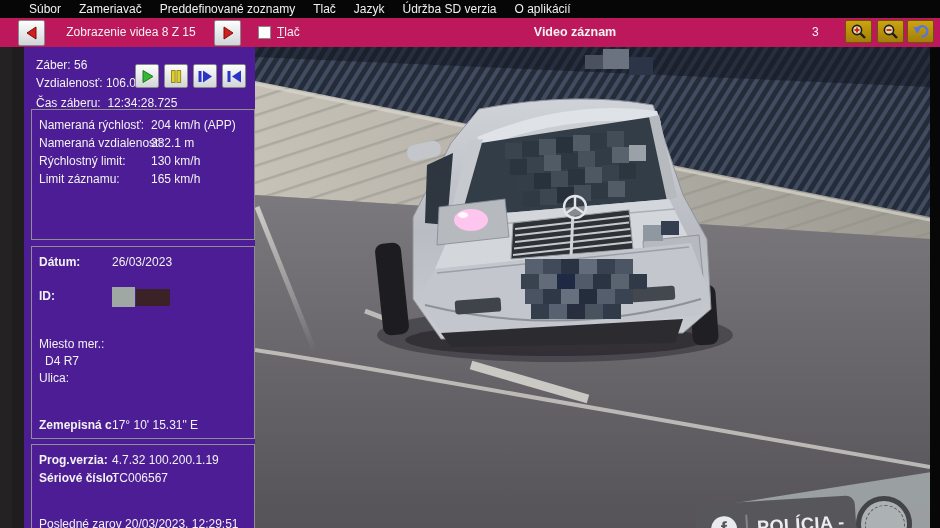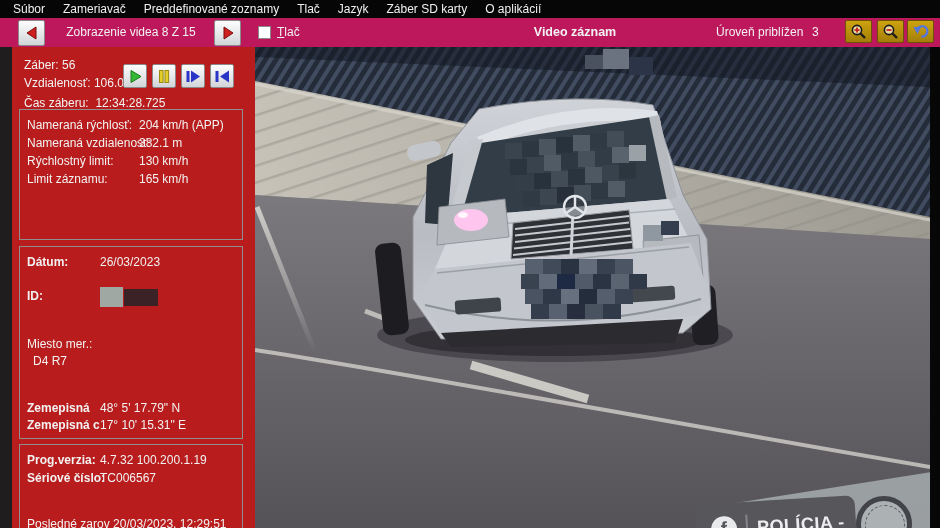--- a/index.html
+++ b/index.html
@@ -1,39 +1,39 @@
 <!DOCTYPE html>
 <html><head>
 <meta charset="utf-8">
 <style>
   html,body{margin:0;padding:0;background:#111;}
   .app{position:relative;width:940px;height:528px;overflow:hidden;background:#242222;
        font-family:"Liberation Sans",sans-serif;color:#f2f2f2;font-size:12px;}
   
   .menubar{position:absolute;left:0;top:0;width:940px;height:18px;background:#060606;
-           display:flex;align-items:center;padding-left:4px;box-sizing:border-box;}
+           display:flex;align-items:center;padding-left:20px;box-sizing:border-box;}
   .menu-item{padding:0 9px;line-height:18px;color:#f0f0f0;white-space:nowrap;cursor:default;}
   
   .toolbar{position:absolute;left:0;top:18px;width:940px;height:29px;background:#be185d;}
   .btn{position:absolute;box-sizing:border-box;border:1px solid #8a8a8a;border-radius:2px;
        background:linear-gradient(#fdfdfd,#d2d5d9);display:flex;align-items:center;justify-content:center;}
   .nav-btn{width:27px;height:26px;top:2px;}
   .nav-label{position:absolute;left:50px;top:0;width:162px;text-align:center;line-height:29px;color:#f2f2f2;}
   .chk{position:absolute;left:258px;top:8px;width:13px;height:13px;background:#fff;
        border:1px solid #8a8a8a;box-sizing:border-box;}
   .chk-label{position:absolute;left:277px;top:0;line-height:29px;}
   .ul-first::first-letter{text-decoration:underline;}
   .vid-title{position:absolute;left:480px;top:0;width:190px;text-align:center;line-height:29px;
              font-weight:bold;font-size:12.5px;}
   .zoom-label{position:absolute;left:716px;top:0;line-height:29px;}
   .zoom-value{position:absolute;left:812px;top:0;line-height:29px;}
   .gold-btn{width:27px;height:23px;top:2px;border:1px solid #6b5406;
             background:linear-gradient(#cda30f,#a37e09);}
   
-  .panel{position:absolute;left:0;top:47px;width:255px;height:481px;background:#b91c1c;overflow:hidden;}
+  .panel{position:absolute;left:12px;top:47px;width:255px;height:481px;background:#4c1d95;overflow:hidden;}
   .panel-strip{position:absolute;left:0;top:0;width:12px;height:481px;background:#1f1d1d;}
   .prow{position:absolute;white-space:nowrap;}
   .gbox{position:absolute;left:19px;width:224px;border:1px solid #8f8f8f;box-sizing:border-box;}
   .row{position:absolute;left:7px;right:4px;display:flex;white-space:nowrap;}
   .lbl{flex:0 0 auto;}
   .box1 .lbl{width:112px;}
   .box2 .lbl,.box3 .lbl{width:73px;font-weight:bold;}
   .id-redact{display:inline-block;width:23px;height:20px;background:#9fa8a2;margin-top:-2px;}
   .id-smudge{display:inline-block;width:34px;height:17px;background:#3a2226;margin-left:1px;}
   
@@ -58,40 +58,39 @@
 <body>
 
 <div class="app">
 
   <div class="menubar">
     <span class="menu-item">Súbor</span>
     <span class="menu-item">Zameriavač</span>
     <span class="menu-item">Preddefinované zoznamy</span>
     <span class="menu-item">Tlač</span>
     <span class="menu-item">Jazyk</span>
-    <span class="menu-item">Záber SD karty</span>
+    <span class="menu-item">Údržba SD verzia</span>
     <span class="menu-item">O aplikácií</span>
   </div>
 
   <div class="toolbar">
     <div class="btn nav-btn" style="left:18px">
       <svg width="16" height="16">
         <polygon points="12,2 12,14 3,8" fill="#cf1f1f" stroke="#7a0f0f" stroke-width="1"></polygon>
       </svg>
     </div>
     <span class="nav-label">Zobrazenie videa 8 Z 15</span>
     <div class="btn nav-btn" style="left:214px">
       <svg width="16" height="16">
         <polygon points="4,2 4,14 13,8" fill="#cf1f1f" stroke="#7a0f0f" stroke-width="1"></polygon>
       </svg>
     </div>
     <div class="chk"></div>
     <span class="chk-label ul-first">Tlač</span>
     <span class="vid-title">Video záznam</span>
-    <span class="zoom-label">Úroveň priblížen</span>
     <span class="zoom-value">3</span>
     <div class="btn gold-btn" style="left:845px">
       <svg width="18" height="17">
         <circle cx="7" cy="7" r="4.6" fill="#e8d9a0" stroke="#1c1c1c" stroke-width="1.6"></circle>
         <line x1="10.5" y1="10.5" x2="15" y2="15" stroke="#1c1c1c" stroke-width="2.4"></line>
         <line x1="4.5" y1="7" x2="9.5" y2="7" stroke="#c42222" stroke-width="1.8"></line>
         <line x1="7" y1="4.5" x2="7" y2="9.5" stroke="#c42222" stroke-width="1.8"></line>
       </svg>
     </div>
     <div class="btn gold-btn" style="left:877px">
@@ -174,23 +173,22 @@
         <span>Miesto mer.:</span>
       </div>
       <div class="row" style="top:42px">
         <span class="lbl">ID:</span>
         <span class="id-redact"></span>
         <span class="id-smudge"></span>
       </div>
       <div class="row" style="top:107px;left:13px">
         <span>D4 R7</span>
       </div>
-      <div class="row" style="top:154px">
-        <span class="lbl">Zemepisná</span>
-          <span>48° 5' 17.79" N</span>
+      <div class="row" style="top:124px">
+        <span>Ulica:</span>
       </div>
       <div class="row" style="top:171px">
         <span class="lbl">Zemepisná c</span>
           <span>17° 10' 15.31" E</span>
       </div>
     </div>
 
     <div class="gbox box3" style="top:397px;height:96px">
       <div class="row" style="top:8px">
         <span class="lbl">Prog.verzia:</span>

